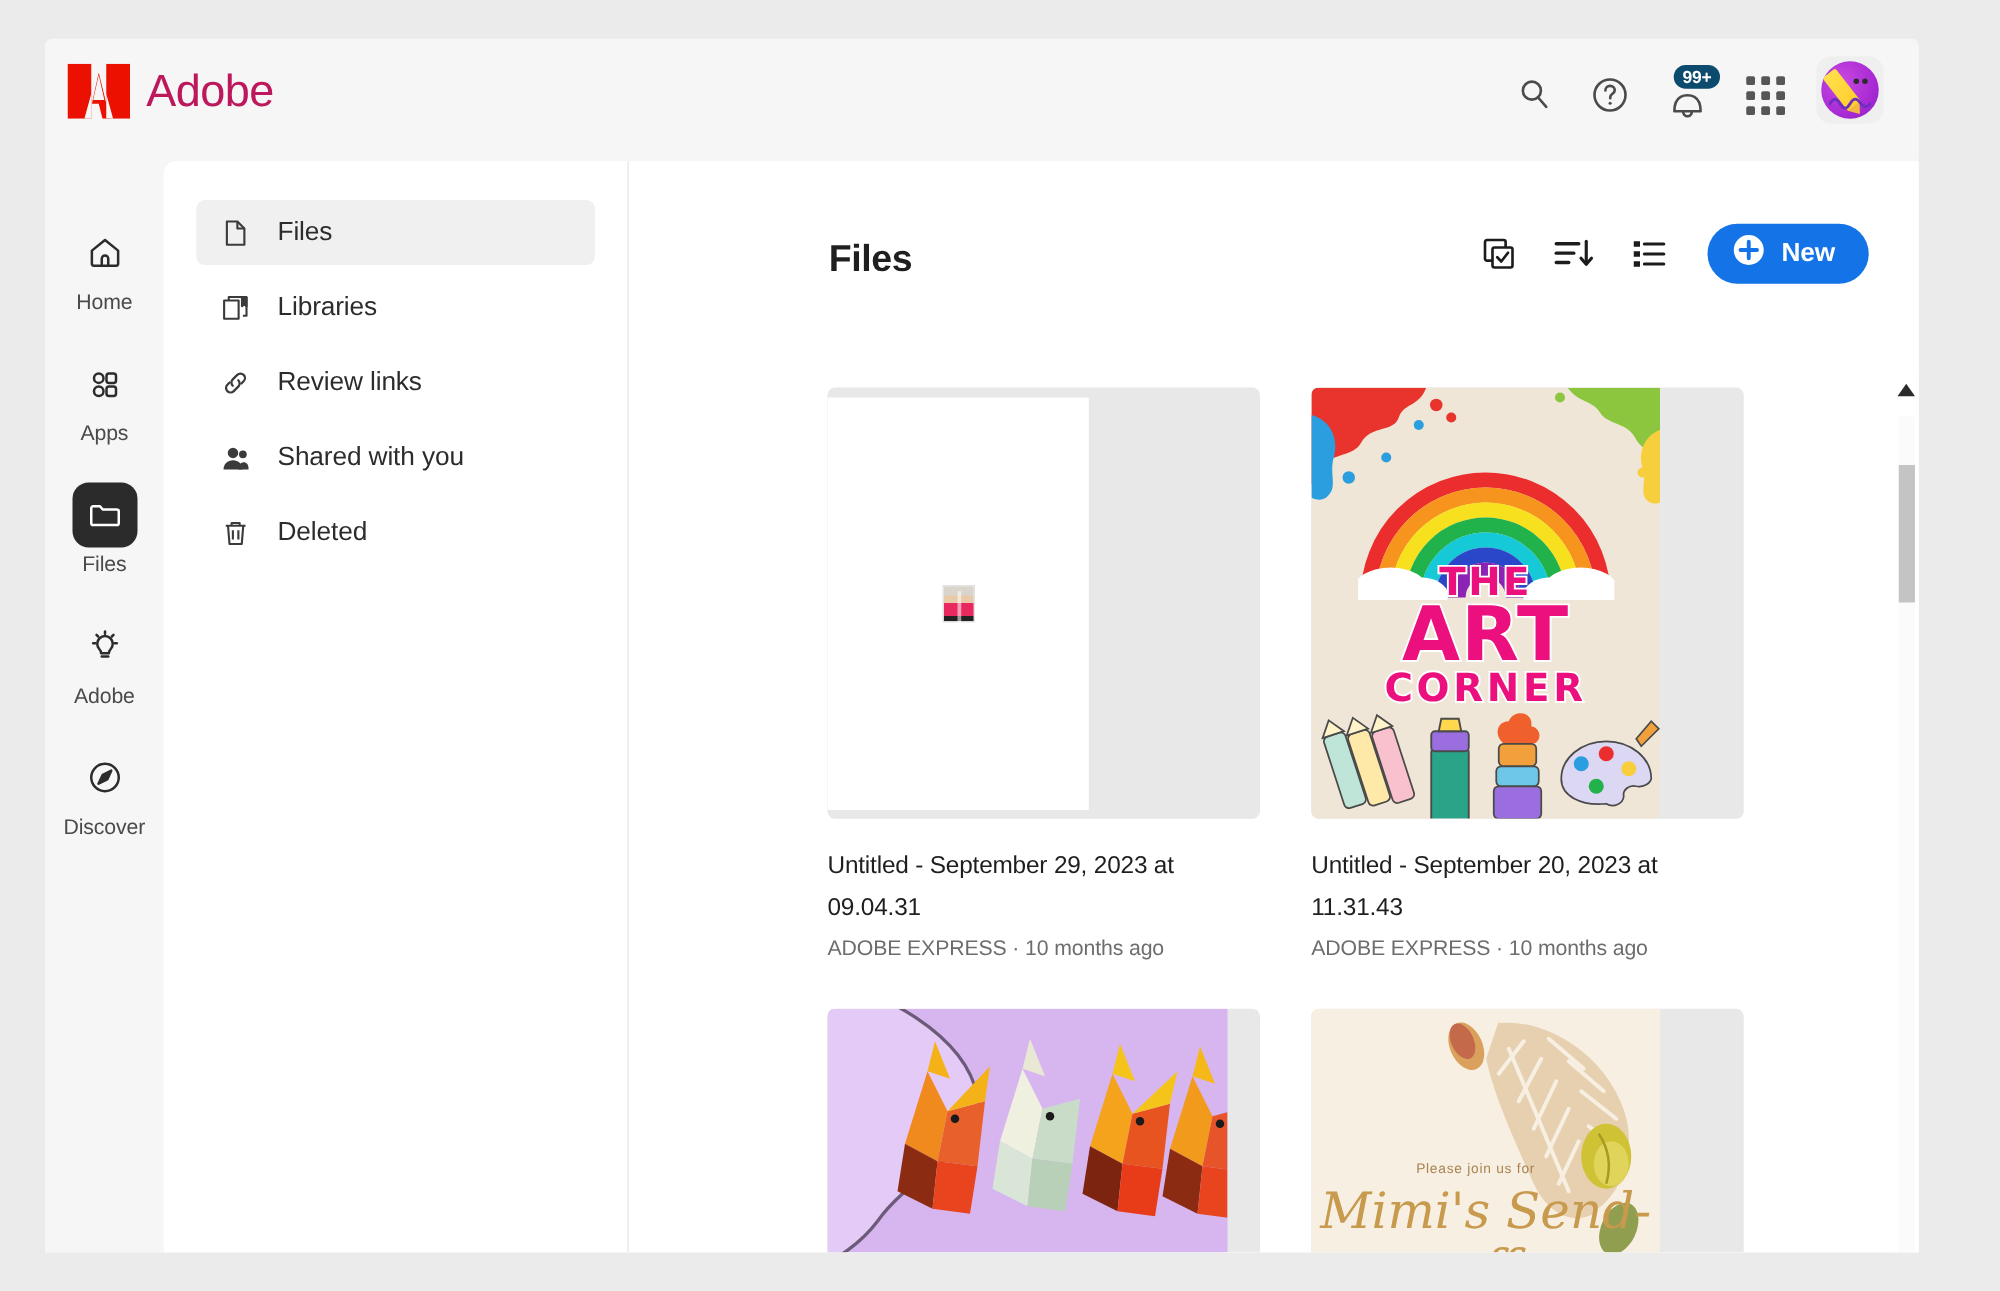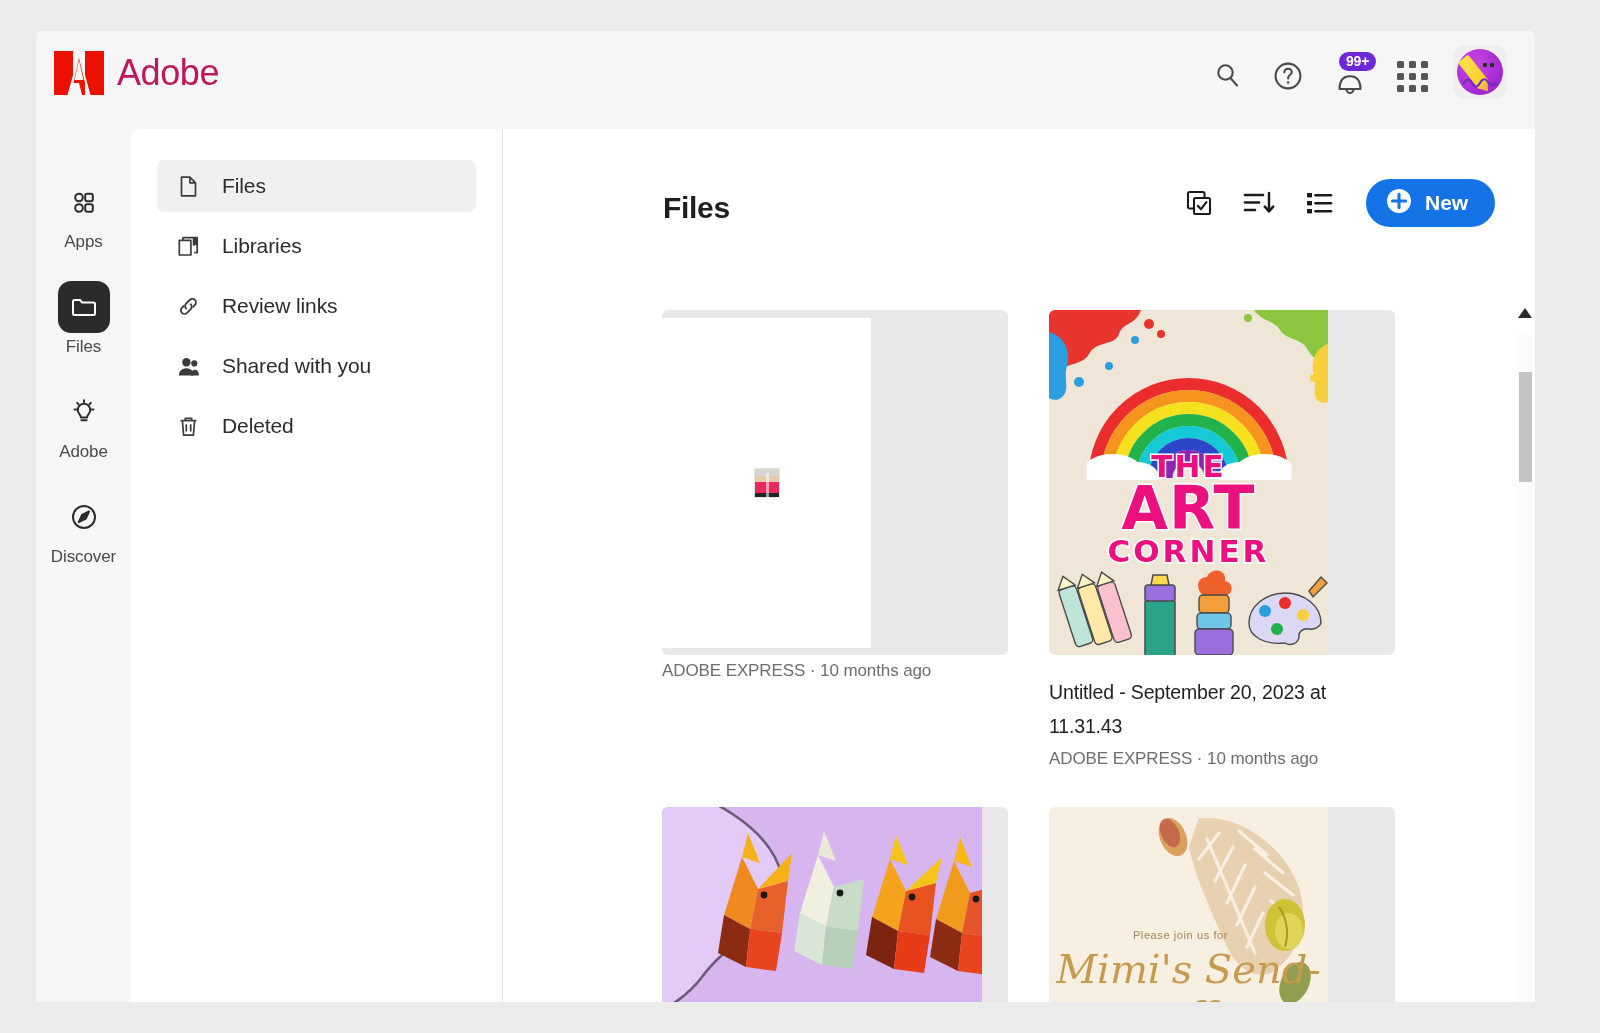--- a/index.html
+++ b/index.html
@@ -46,21 +46,21 @@
   .hdr-icon {
     width: 34px; height: 34px;
     display: flex; align-items: center; justify-content: center;
     color: #4b4b4b; cursor: pointer;
     position: relative;
   }
   .bell-wrap { position: relative; width: 38px; height: 40px; }
   .badge {
     position: absolute;
     left: 8px; top: -4px;
-    background: #6d28d9;
+    background: #0c4a6e;
     color: #fff;
     font-size: 14px; font-weight: bold;
     padding: 2px 7px 3px 7px;
     border-radius: 11px;
     line-height: 1;
     z-index: 3;
     letter-spacing: -0.2px;
   }
   .bell-glyph { position: absolute; left: 2px; top: 11px; }
   .grid-icon { display: grid; grid-template-columns: repeat(3, 7px); gap: 5px; }
@@ -388,20 +388,29 @@
           <svg style="position:absolute;right:6px;top:11px" width="16" height="14" viewBox="0 0 16 14">
             <circle cx="4" cy="5" r="2.2" fill="#2b2b2b"></circle>
             <circle cx="11" cy="5" r="2.2" fill="#2b2b2b"></circle>
           </svg>
         </div>
       </div>
     </div>
   </div>
 
   <div class="rail">
+    <div class="rail-item">
+      <div class="rail-icon-box">
+        <svg width="30" height="30" viewBox="0 0 30 30" fill="none" stroke="currentColor" stroke-width="2" stroke-linejoin="round">
+          <path d="M4.5 13.5 L15 5 L25.5 13.5 V24 a1.5 1.5 0 0 1 -1.5 1.5 H6 a1.5 1.5 0 0 1 -1.5 -1.5 Z"></path>
+          <path d="M12.4 25.5 v-5.6 a2.6 2.6 0 0 1 5.2 0 v5.6"></path>
+        </svg>
+      </div>
+      <span class="rail-label">Home</span>
+    </div>
 
     <div class="rail-item">
       <div class="rail-icon-box">
         <svg width="30" height="30" viewBox="0 0 30 30" fill="none" stroke="currentColor" stroke-width="2">
           <circle cx="10" cy="10.5" r="3.8"></circle>
           <rect x="16.2" y="6.7" width="7.6" height="7.6" rx="2"></rect>
           <circle cx="10" cy="21" r="3.8"></circle>
           <rect x="16.2" y="17.2" width="7.6" height="7.6" rx="2"></rect>
         </svg>
       </div>
@@ -547,20 +556,21 @@
 
       <div class="files-area">
         <div class="file-grid">
 
           <div class="file-card">
             <div class="thumb">
               <div class="canvas-white">
                 <div class="tiny-photo"></div>
               </div>
             </div>
+            <div class="file-title">Untitled - September 29, 2023 at 09.04.31</div>
             <div class="file-meta">ADOBE EXPRESS · 10 months ago</div>
           </div>
 
           <div class="file-card">
             <div class="thumb">
               <div class="poster-art">
 
                 <svg class="splash" style="left:0;top:0" width="160" height="90" viewBox="0 0 160 90">
                   <path d="M0 0 H92 C86 16 74 12 70 24 C66 36 48 30 40 44 C34 56 14 52 6 66 C2 74 0 78 0 78 Z" fill="#e8342c"></path>
                   <path d="M0 22 C16 26 22 42 18 56 C14 70 22 80 12 88 C6 92 0 88 0 88 Z" fill="#2b9ee0"></path>

